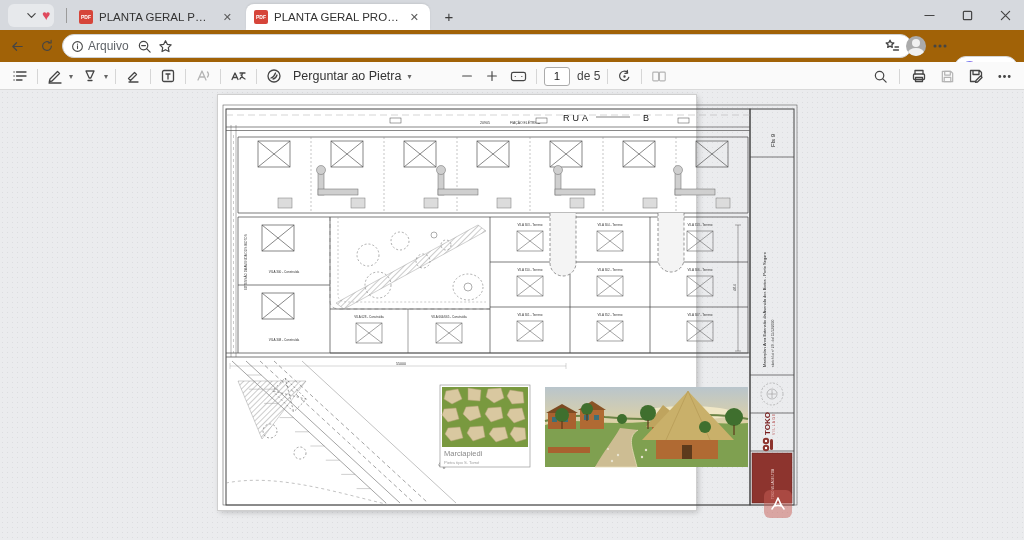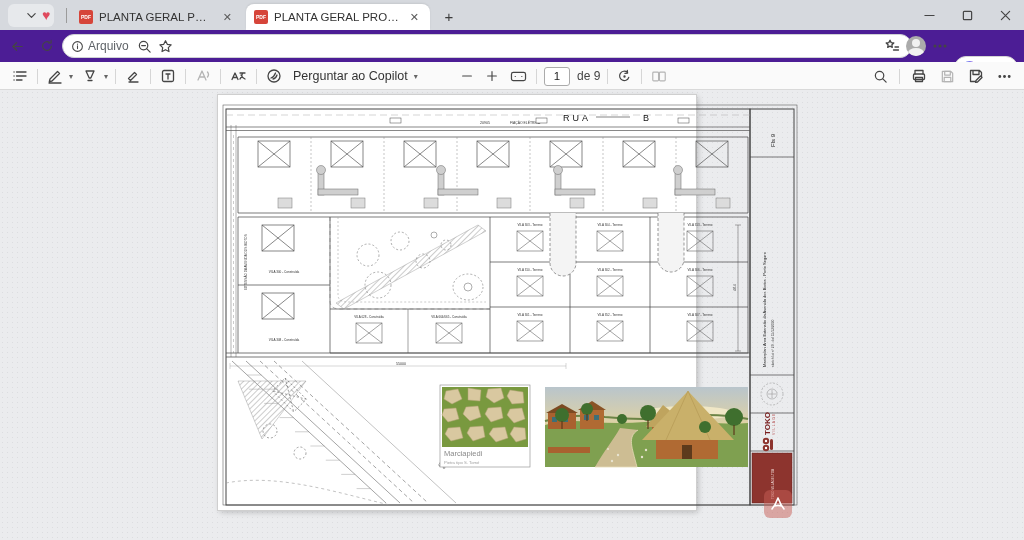--- a/index.html
+++ b/index.html
@@ -21,21 +21,21 @@
   .tab .title { flex:1; white-space:nowrap; overflow:hidden; text-overflow:ellipsis; }
   .tab .close { font-size:11px; color:#5a5a5a; padding:1px 3px; border-radius:3px; }
   .pdf-fav { width:14px; height:14px; background:#d6453a; border-radius:2px; color:#fff;
     font-size:5px; font-weight:bold; display:flex; align-items:center; justify-content:center; flex:0 0 14px;}
   .newtab { position:absolute; left:438px; top:6px; width:22px; height:20px; color:#3c3c3c;
     font-size:15px; display:flex; align-items:center; justify-content:center; }
   .wincontrols { position:absolute; right:0; top:0; height:30px; display:flex; }
   .winbtn { width:38px; height:30px; display:flex; align-items:center; justify-content:center; color:#222; }
 
   
-  .addrbar { position:absolute; left:0; top:30px; width:1024px; height:32px; background:#4c1d95;
+  .addrbar { position:absolute; left:0; top:30px; width:1024px; height:32px; background:#a16207;
     display:flex; align-items:center; }
   .navbtn { width:26px; height:26px; display:flex; align-items:center; justify-content:center; margin-left:4px; }
   .urlpill { position:absolute; left:62px; top:4px; width:850px; height:24px; border:1px solid #cfd1d4;
     border-radius:12px; background:#fff; display:flex; align-items:center; padding:0 8px; }
   .urlpill .scheme { font-size:12px; color:#5f6368; margin:0 8px 0 4px; }
   .urlpill .url { font-size:12.5px; color:#202124; white-space:nowrap; overflow:hidden;
     text-overflow:ellipsis; flex:1; }
   .addr-right { position:absolute; right:6px; top:3px; height:26px; display:flex; align-items:center; gap:6px; }
   .chatbtn { height:24px; border:1px solid #d4d4d4; border-radius:13px; background:#fff;
     display:flex; align-items:center; gap:5px; padding:0 10px 0 7px; font-size:12px; color:#333;margin-top:44px; }
@@ -211,21 +211,21 @@
             <path d="M10 5 h5 M12.5 5 q-.5 4 -2.5 6 M11 7 q1.5 3 4 4"></path>
           </svg>
         </span>
       <span class="tsep"></span>
       <span class="tbtn">
         <svg class="ic" width="16" height="16" viewBox="0 0 16 16">
             <circle cx="8" cy="8" r="6"></circle>
             <path d="M5 10 q3-1 4.5-5 M7 11 q3-.5 4-4"></path>
           </svg>
         </span>
-      <span class="copilot-lbl">Perguntar ao Copilot</span>
+      <span class="copilot-lbl">Perguntar ao Pietra</span>
       <span class="chev">▾</span>
     </div>
 
     <div class="pb-center">
       <span class="tbtn">
         <svg class="ic" width="14" height="14" viewBox="0 0 16 16">
             <path d="M3 8 h10"></path>
           </svg>
         </span>
       <span class="tbtn">
@@ -234,21 +234,21 @@
           </svg>
         </span>
       <span class="tbtn">
         <svg class="ic" width="17" height="15" viewBox="0 0 18 16">
             <rect x="1.5" y="3.5" width="15" height="9" rx="2"></rect>
             <path d="M5.5 8 h.1 M12.5 8 h.1"></path>
           </svg>
         </span>
       <span class="tsep"></span>
       <input class="pageinput" value="1" style="">
-      <span class="oftext">de 9</span>
+      <span class="oftext">de 5</span>
       <span class="tsep"></span>
       <span class="tbtn">
         <svg class="ic" width="15" height="15" viewBox="0 0 16 16">
             <path d="M12.5 9 a5 5 0 1 1 -1.5-5.5 M11 1.5 l.3 2.8 -2.8.3"></path>
             <circle cx="8" cy="8" r=".6"></circle>
           </svg>
         </span>
       <span class="tsep"></span>
       <span class="tbtn dim">
         <svg class="ic" width="16" height="15" viewBox="0 0 18 16">

